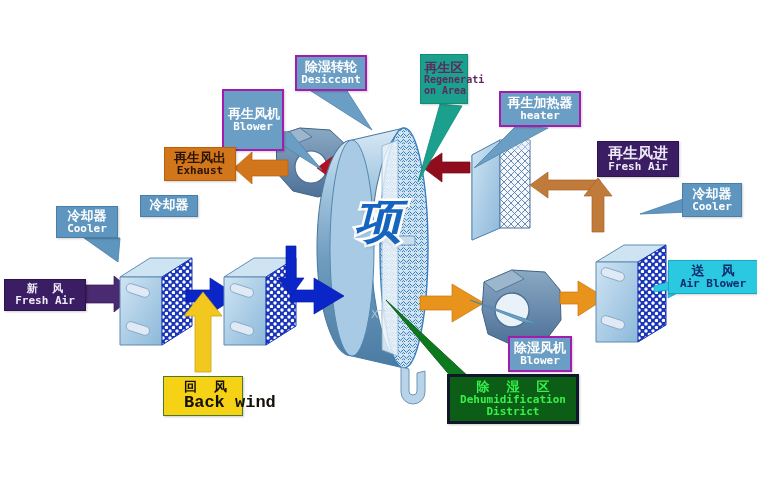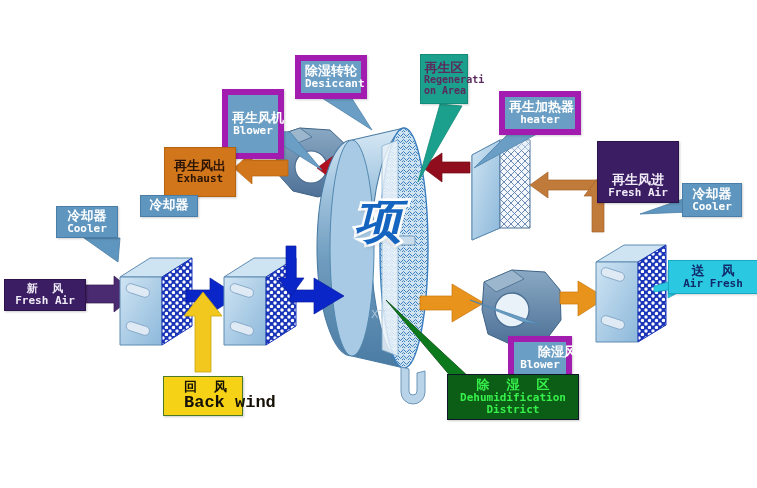--- a/index.html
+++ b/index.html
@@ -31,21 +31,21 @@
   }
   .lbl .en{
     display:block;
     font-family:"DejaVu Sans Mono","Liberation Mono",monospace;
     font-weight:bold;
   }
 
   
   .lbl-steel{
     background:#6a9ec4;
-    border:6px solid #a21caf;
+    border:2px solid #a21caf;
     color:#ffffff;
     box-shadow:1px 1px 2px rgba(0,0,0,.18);
   }
   .lbl-steel2{
     background:#5f96bf;
     border:1px solid #4a7ea6;
     color:#ffffff;
     box-shadow:1px 1px 2px rgba(0,0,0,.18);
   }
   
@@ -72,21 +72,21 @@
   
   .lbl-cyan{
     background:#2bc8e2;
     border:1px solid #18a7c0;
     color:#102a6b;
     box-shadow:1px 1px 2px rgba(0,0,0,.18);
   }
   
   .lbl-green{
     background:#0c5e16;
-    border:1px solid #0f172a;
+    border:3px solid #0f172a;
     color:#37f04b;
     box-shadow:1px 1px 2px rgba(0,0,0,.2);
   }
   
   .lbl-yellow{
     background:#f5d215;
     border:1.5px solid #4d7a24;
     color:#151005;
     box-shadow:1px 1px 2px rgba(0,0,0,.2);
   }
@@ -303,30 +303,30 @@
     <span class="en" style="font-size:10px;">Regenerati</span>
     <span class="en" style="font-size:10px;">on Area</span>
   </div>
 
   <div class="lbl lbl-steel" style="left:499px;top:91px;width:82px;padding:3px 4px;">
     <span class="cn" style="font-size:13px;">再生加热器</span>
     <span class="en" style="font-size:11px;">heater</span>
   </div>
 
   <div class="lbl lbl-purple" style="left:597px;top:141px;width:82px;padding:3px 4px;">
-    <span class="cn" style="font-size:13px;margin-top:28px;">再生风进</span>
+    <span class="cn" style="font-size:15px;">再生风进</span>
     <span class="en" style="font-size:11px;">Fresh Air</span>
   </div>
 
   <div class="lbl lbl-steel2" style="left:682px;top:183px;width:60px;padding:3px 4px;">
     <span class="cn" style="font-size:13px;">冷却器</span>
     <span class="en" style="font-size:11px;">Cooler</span>
   </div>
 
-  <div class="lbl lbl-orange" style="left:164px;top:147px;width:72px;padding:11px 4px;">
+  <div class="lbl lbl-orange" style="left:164px;top:147px;width:72px;padding:3px 4px;">
     <span class="cn" style="font-size:13px;">再生风出</span>
     <span class="en" style="font-size:11px;">Exhaust</span>
   </div>
 
   <div class="lbl lbl-steel2" style="left:56px;top:206px;width:62px;padding:2px 4px;">
     <span class="cn" style="font-size:13px;">冷却器</span>
     <span class="en" style="font-size:11px;">Cooler</span>
   </div>
 
   <div class="lbl lbl-steel2" style="left:140px;top:195px;width:58px;padding:2px 4px;height:22px;overflow:hidden;">
@@ -341,36 +341,36 @@
   </div>
 
   <div class="lbl lbl-yellow" style="left:163px;top:376px;width:80px;padding:3px 20px;">
     <span class="cn" style="font-size:13px;">
       <span>回</span><span class="sp"></span><span>风</span>
     </span>
     <span class="en" style="font-size:17px;font-family:Liberation Mono, monospace;">Back wind</span>
   </div>
 
   <div class="lbl lbl-steel" style="left:508px;top:336px;width:64px;padding:3px 4px;">
-    <span class="cn" style="font-size:13px;margin-left:20px;">除湿风机</span>
+    <span class="cn" style="font-size:13px;">除湿风机</span>
     <span class="en" style="font-size:11px;">Blower</span>
   </div>
 
   <div class="lbl lbl-green" style="left:447px;top:374px;width:132px;padding:3px 4px;">
     <span class="cn" style="font-size:13px;">
       <span>除</span><span class="sp"></span><span>湿</span><span class="sp"></span><span>区</span>
     </span>
     <span class="en" style="font-size:11px;">Dehumidification</span>
     <span class="en" style="font-size:11px;">District</span>
   </div>
 
   <div class="lbl lbl-cyan" style="left:668px;top:260px;width:90px;padding:3px 4px;">
     <span class="cn" style="font-size:13px;">
       <span>送</span><span class="sp"></span><span>风</span>
     </span>
-    <span class="en" style="font-size:11px;">Air Fresh</span>
+    <span class="en" style="font-size:11px;">Air Blower</span>
   </div>
 
   <div id="title-overlay">
     <span class="tline">项</span>
   </div>
 
 </div>
 
 </body></html>

